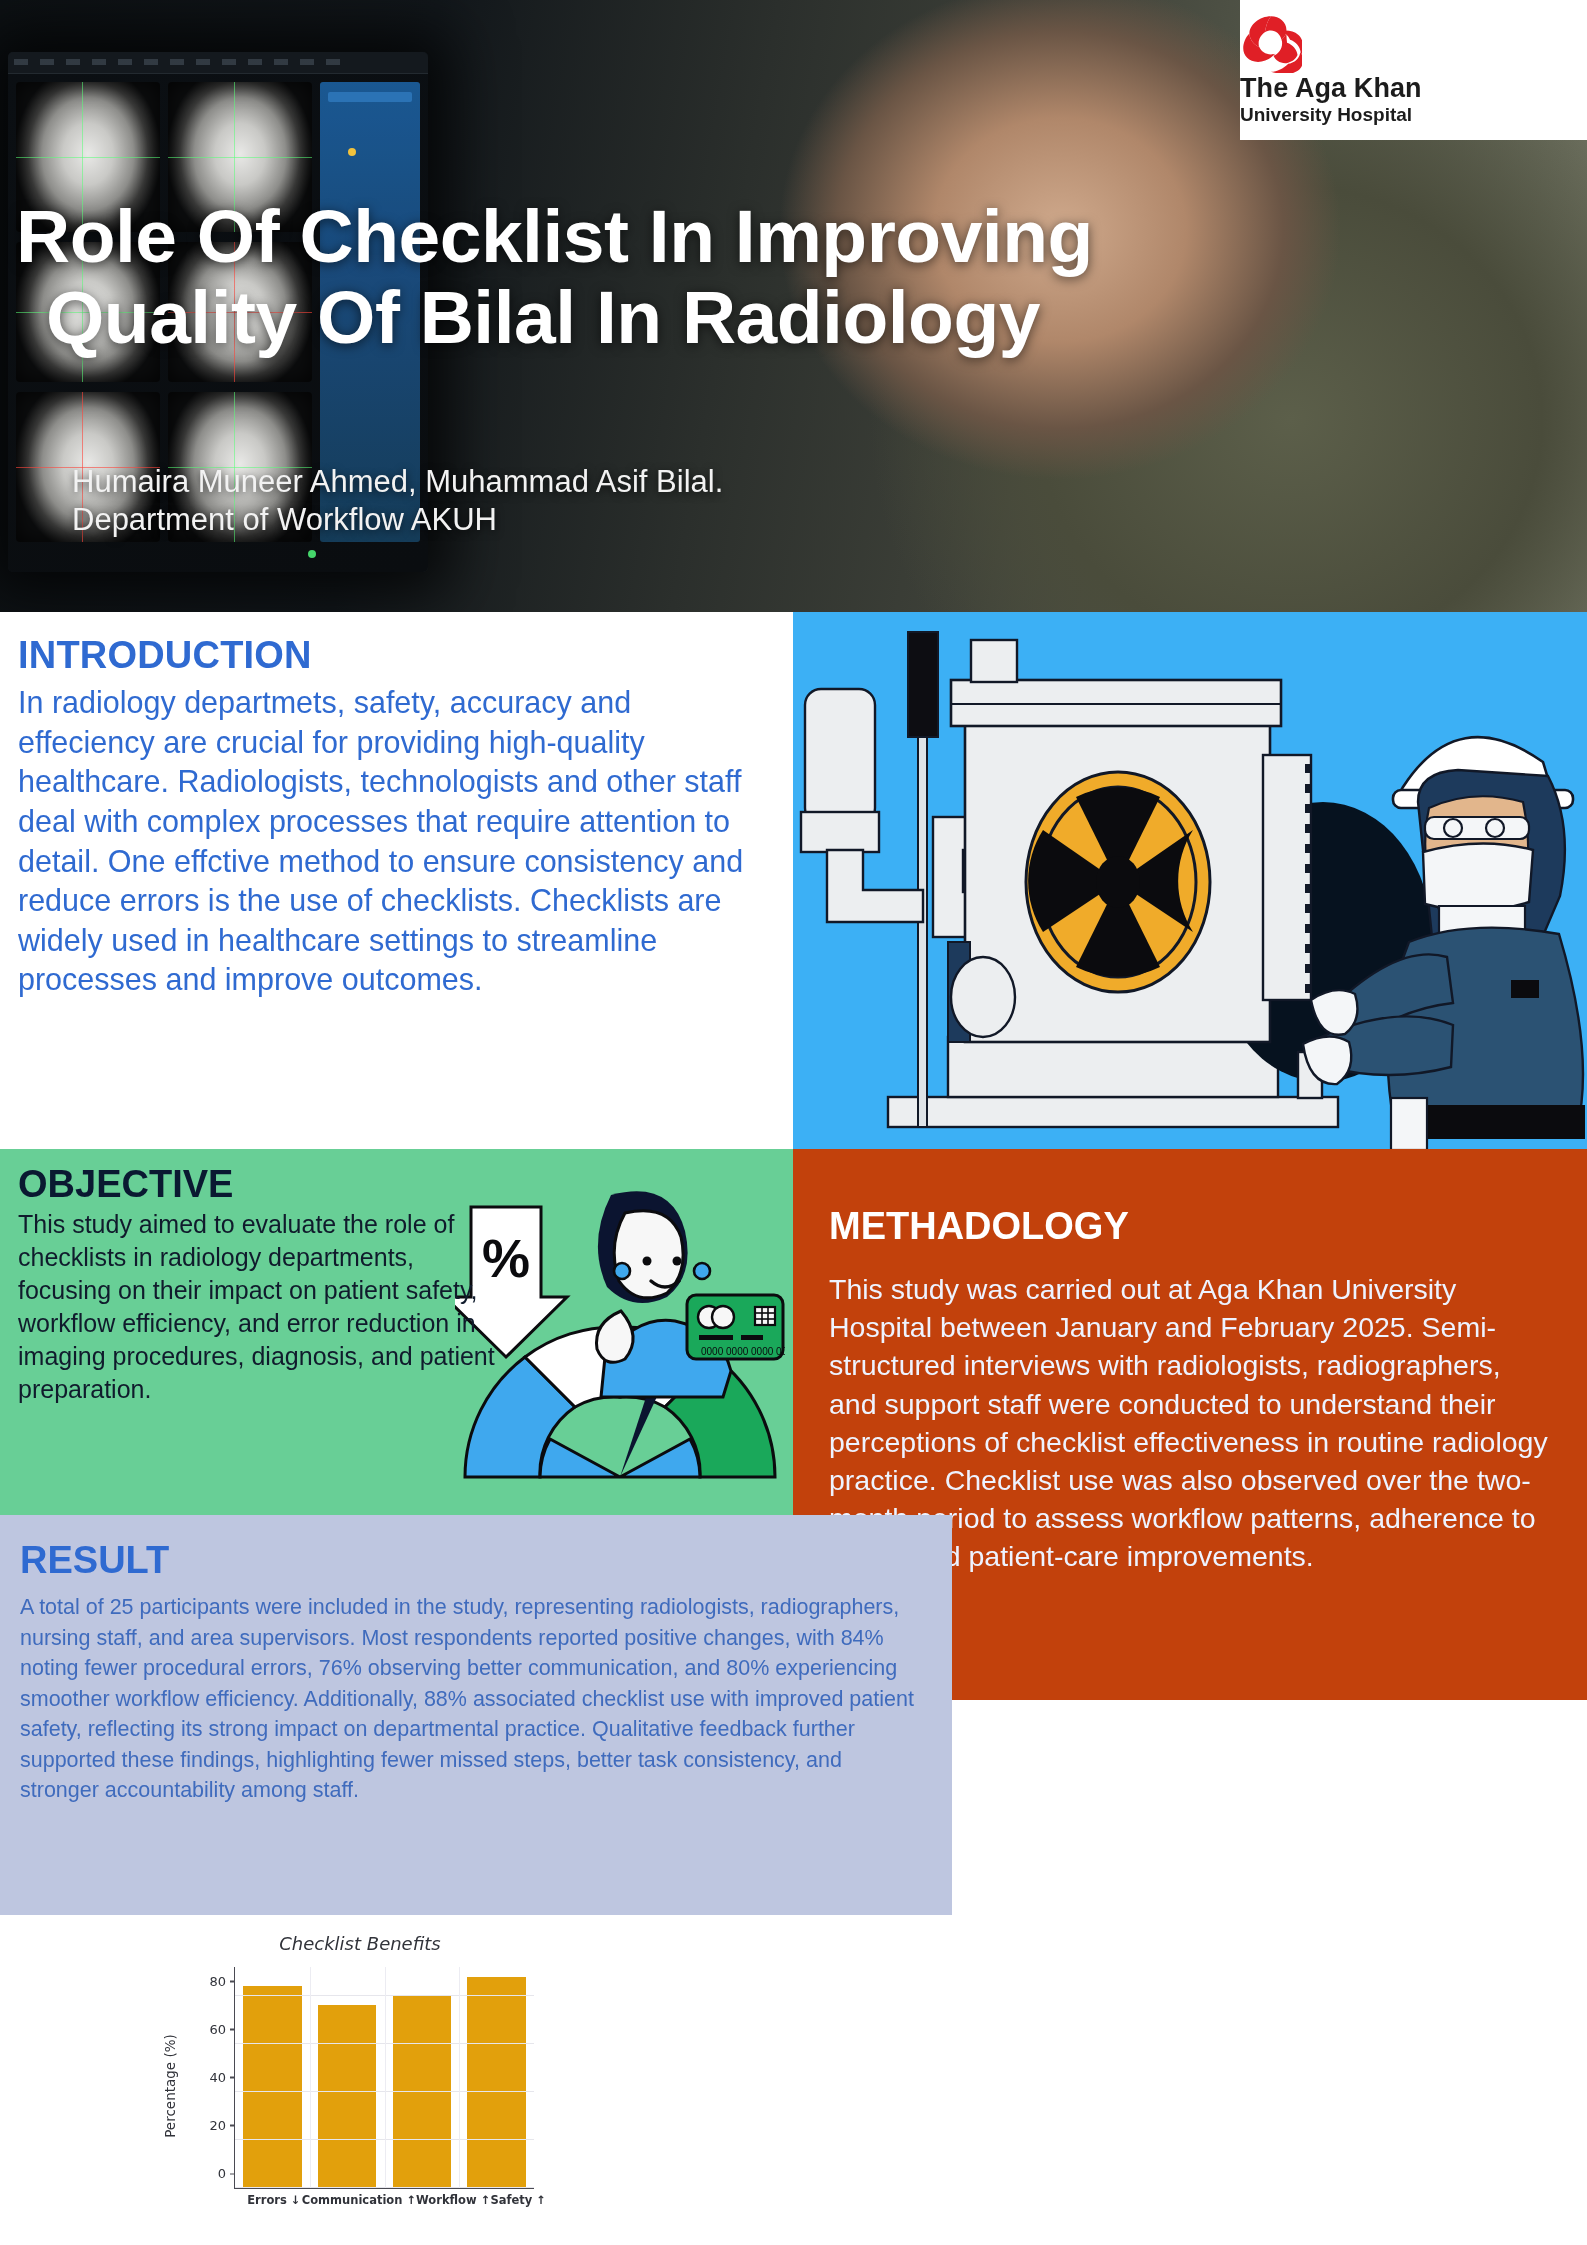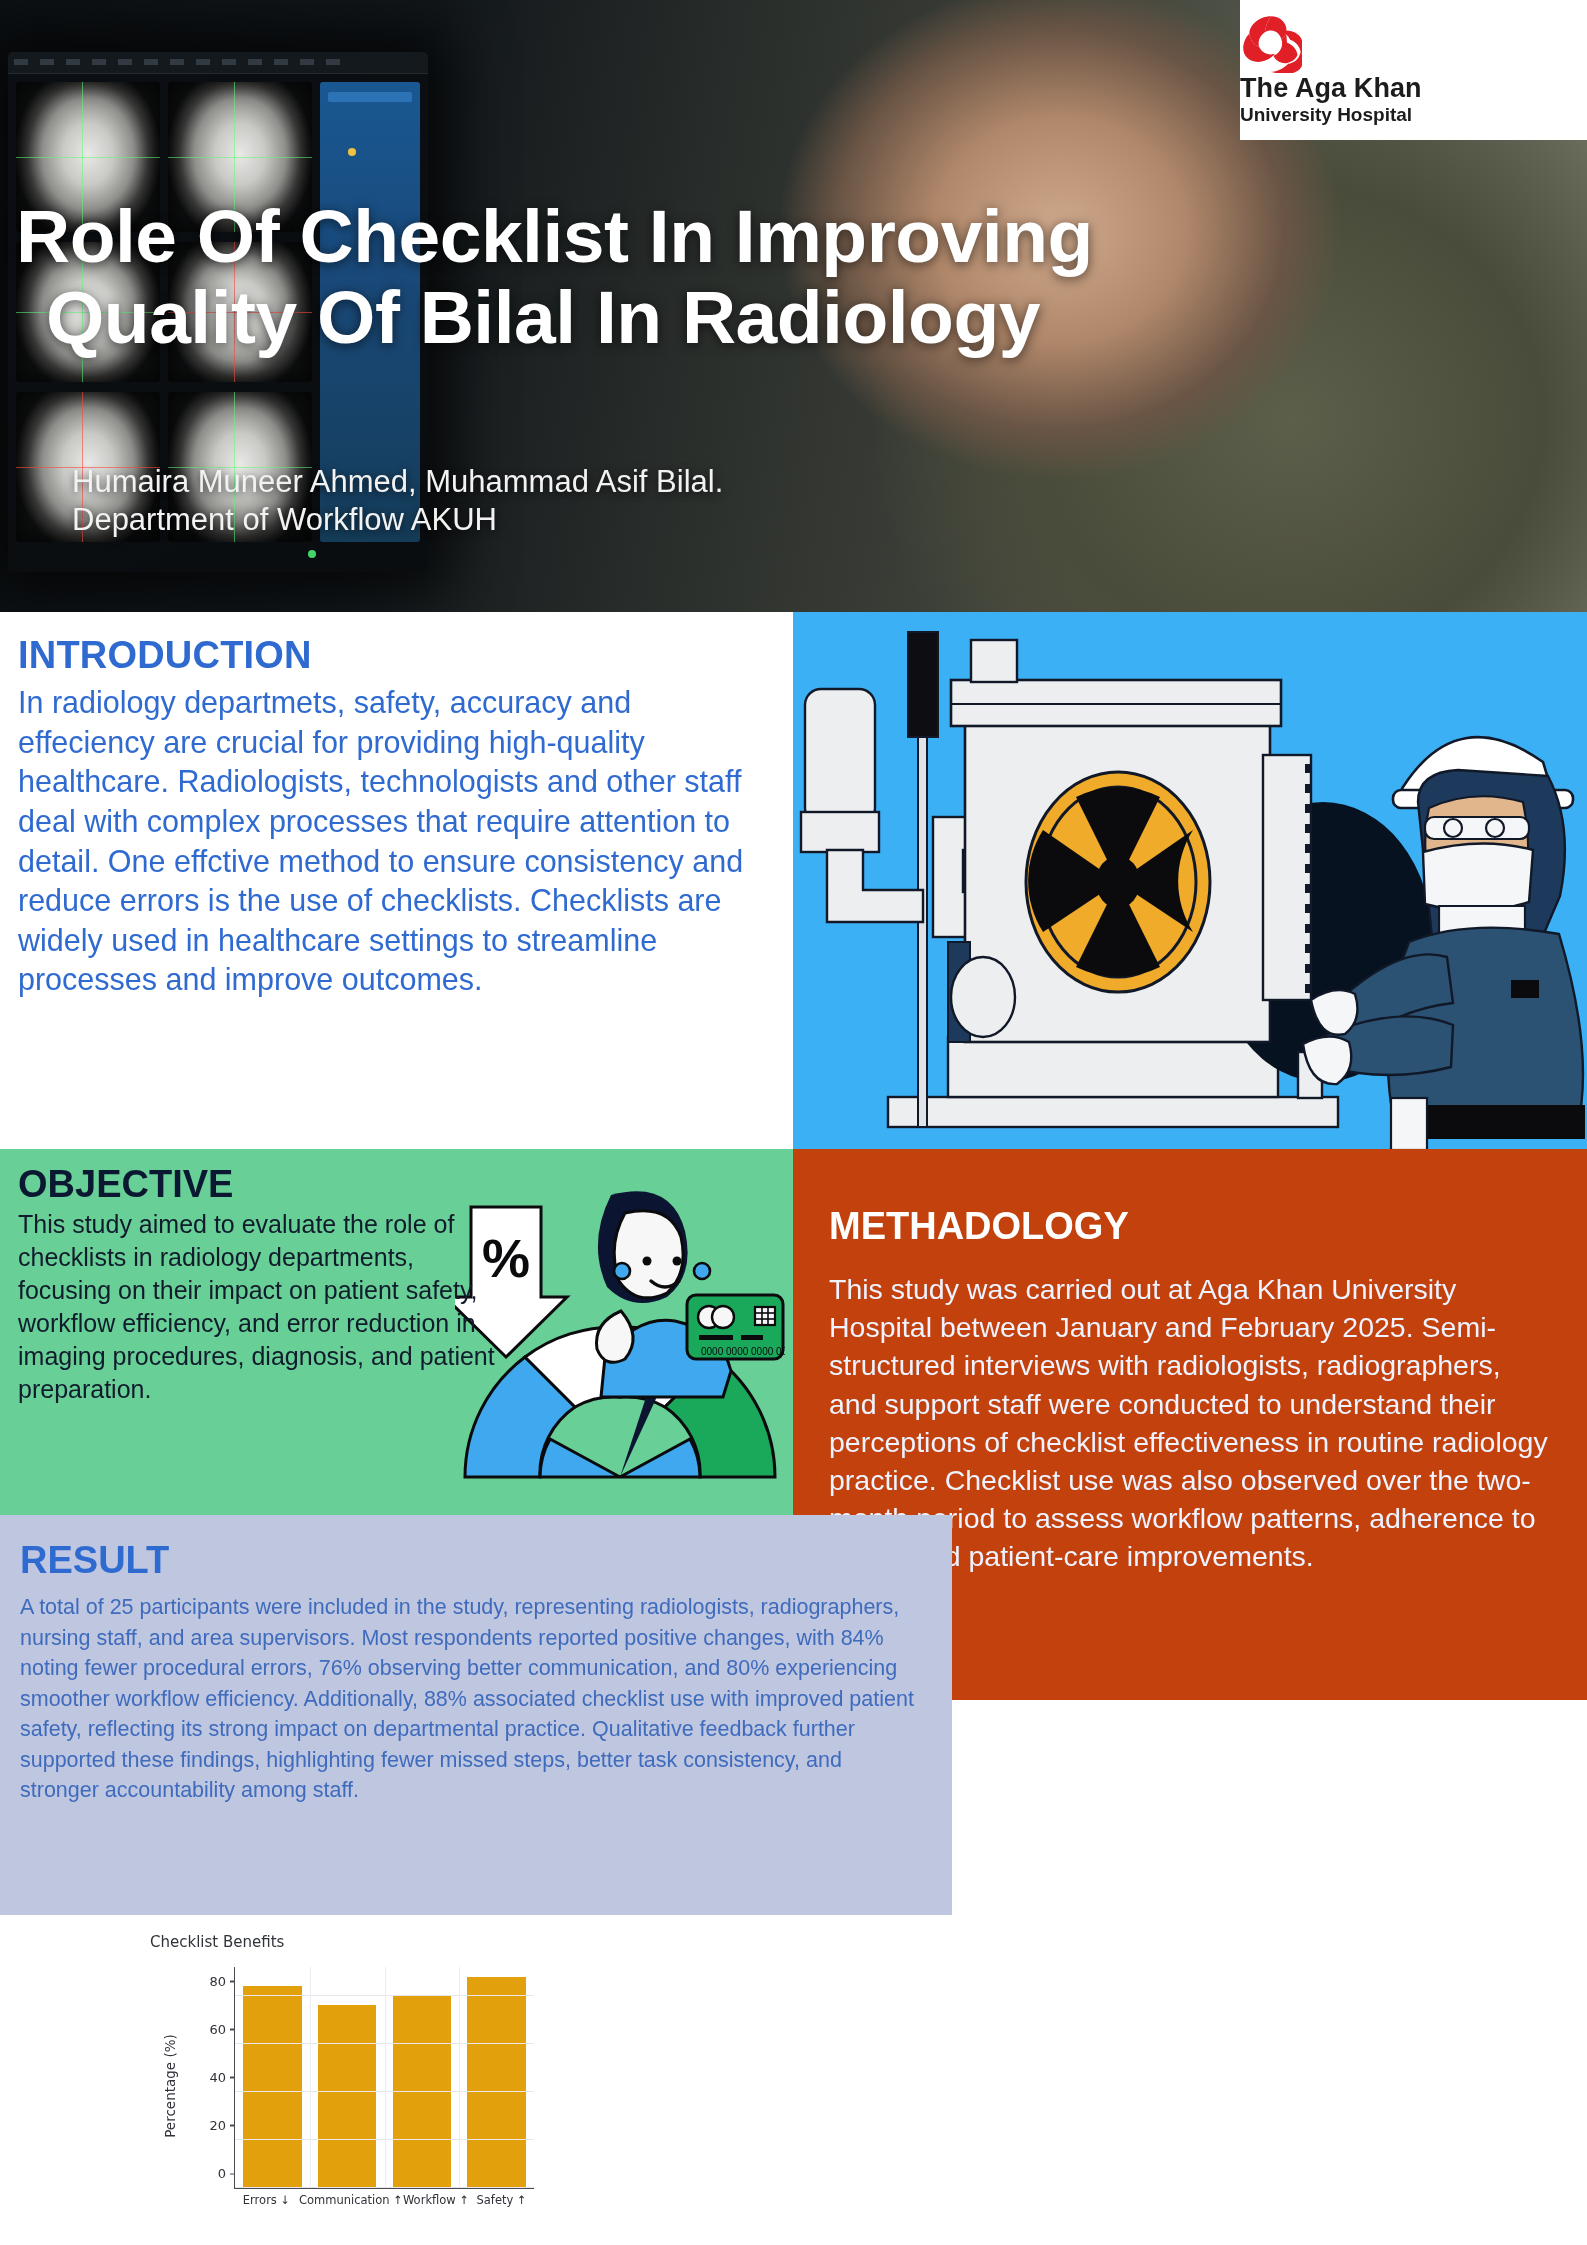--- a/index.html
+++ b/index.html
@@ -110,35 +110,35 @@
   .p-method p { font-size: 28.5px; line-height: 1.34; color: #eef3ff; }
 
   .p-result { left: 0; top: 1515px; width: 952px; height: 400px; background: #bec6e0; padding: 24px 30px 0 20px; }
   .p-result h2 { font-size: 38px; font-weight: bold; color: #2f6ad1; margin-bottom: 10px; }
   .p-result p { font-size: 21.5px; line-height: 1.42; color: #3f6bbd; }
 
   .p-chart { left: 0; top: 1915px; width: 793px; height: 330px; background: #ffffff; }
 
   
   .chart-wrap { position: absolute; left: 150px; top: 10px; width: 420px; height: 310px; }
-  .chart-title { position:absolute; left: 0; top: 8px; width: 100%; text-align:left;
-                 font-size: 15px; color: #31333a; font-family: "DejaVu Sans", sans-serif; }
+  .chart-title { position:absolute; left: 0; top: 8px; width: 100%; text-align:center;
+                 font-size: 18px; color: #31333a; font-family: "DejaVu Sans", sans-serif; font-style: italic; }
   .plot {
     position: absolute; left: 84px; top: 42px; width: 300px; height: 222px;
     border-left: 1.4px solid #4a4a52; border-bottom: 1.4px solid #4a4a52;
   }
   .gridline { position:absolute; left:0; right:0; height:1px; background:#e6e6ec; }
   .gridline-v { position:absolute; top:0; bottom:0; width:1px; background:#ececf2; }
   .ytick { position: absolute; right: 100%; transform: translateY(-50%); padding-right: 9px;
            font-size: 13px; color: #31333a; font-family:"DejaVu Sans",sans-serif; white-space:nowrap; }
   .ytick::after { content:""; position:absolute; right:0; top:50%; width:5px; height:1.2px; background:#4a4a52; }
   .bars { position:absolute; inset:0; display:flex; align-items:flex-end; }
   .barcell { flex:1; display:flex; justify-content:center; align-items:flex-end; height:100%; }
   .bar { width: 78%; background:#e2a00c; }
-  .xlabels { position:absolute; left:84px; top:268px; width:300px; display:flex; }
+  .xlabels { position:absolute; left:96px; top:268px; width:300px; display:flex;font-weight:bold; }
   .xlab { flex:1; text-align:center; font-size:11.5px; color:#31333a;
           font-family:"DejaVu Sans",sans-serif; white-space:nowrap; }
   .ylabel { position: absolute; left: 20px; top: 153px; transform: rotate(-90deg) translateX(-50%);
             transform-origin: left center; font-size: 13.5px; color:#31333a;
             font-family:"DejaVu Sans",sans-serif; white-space: nowrap; }
 </style>
 </head>
 <body>
 
 <div class="poster">

